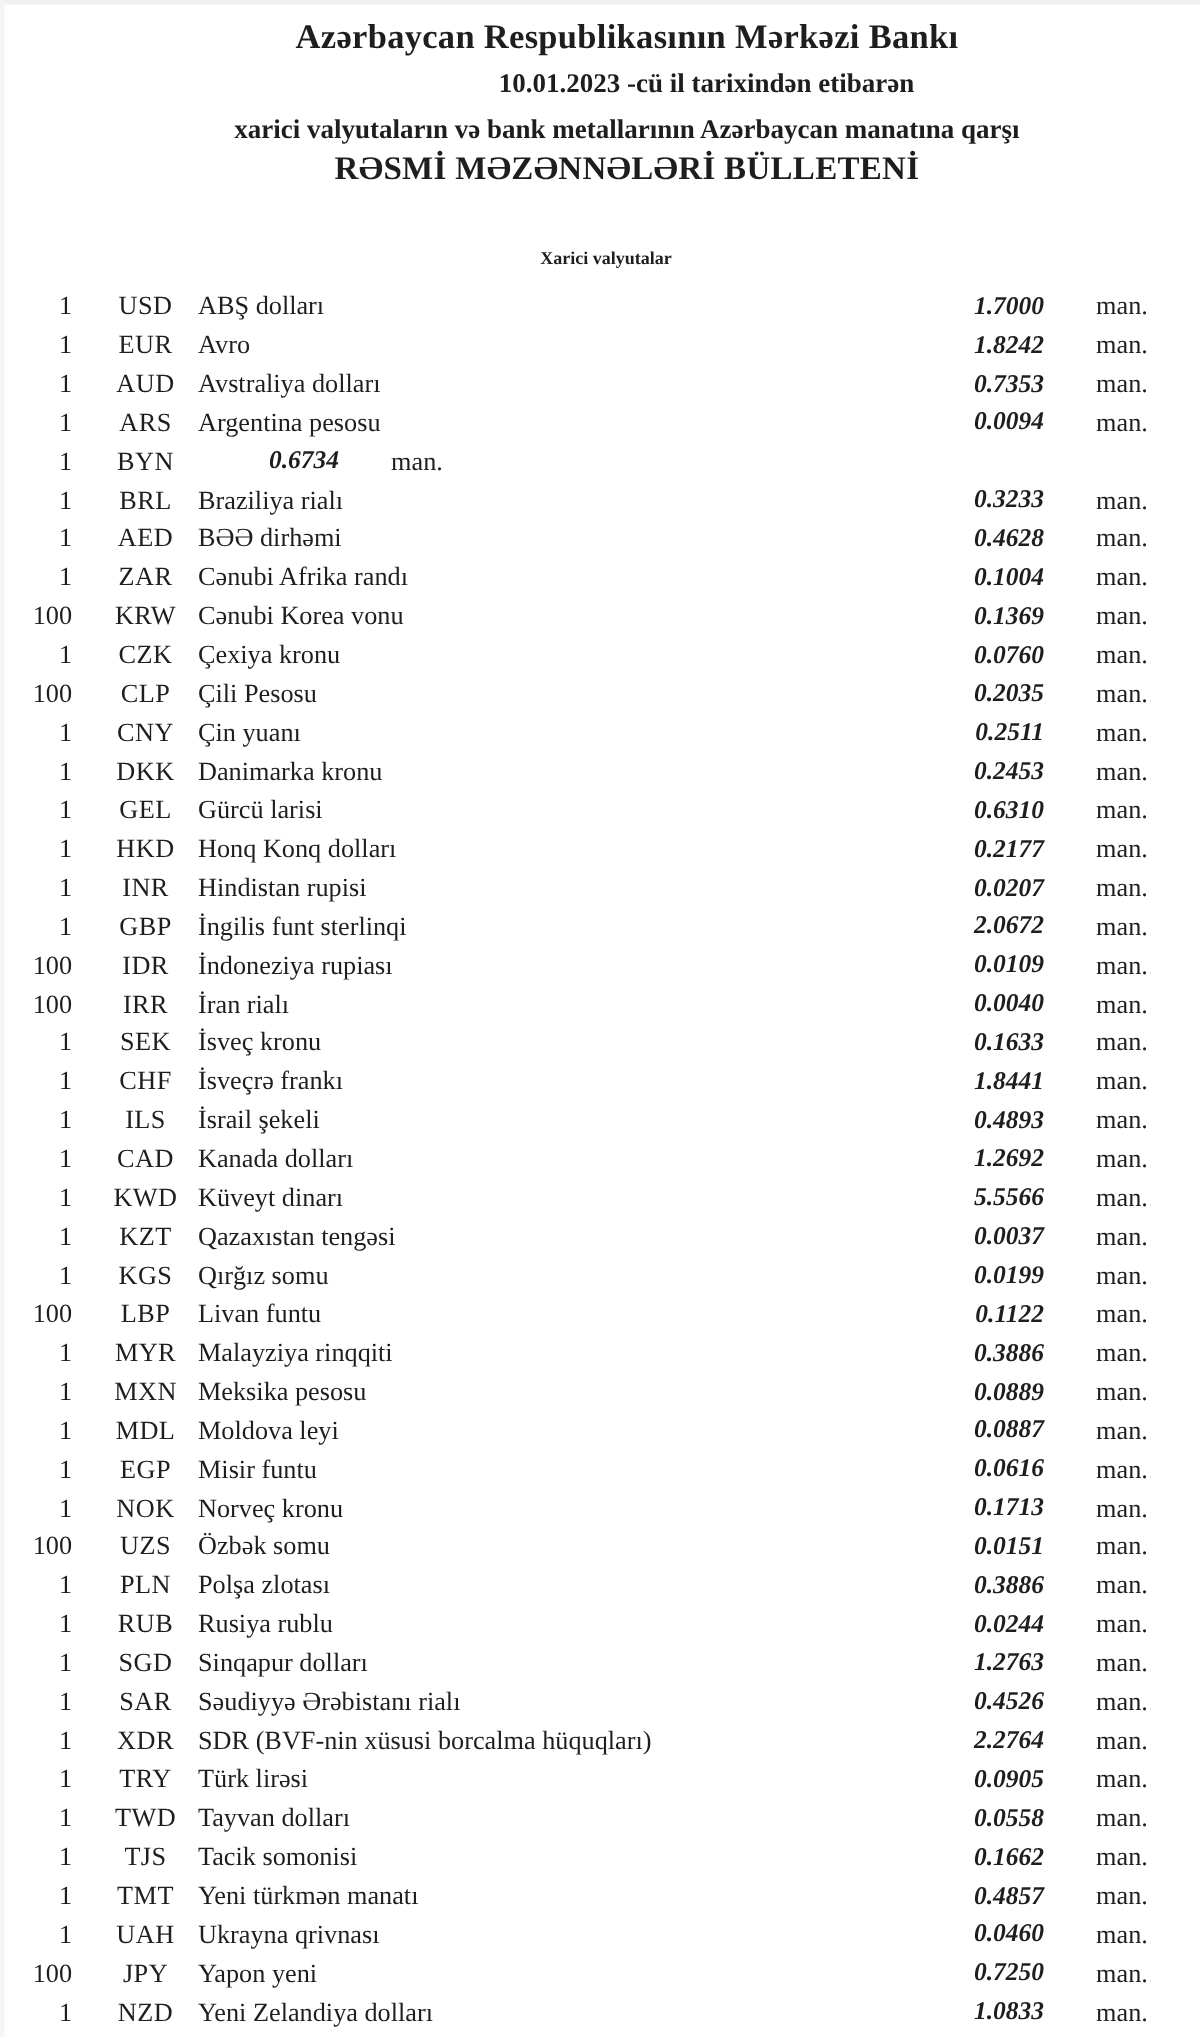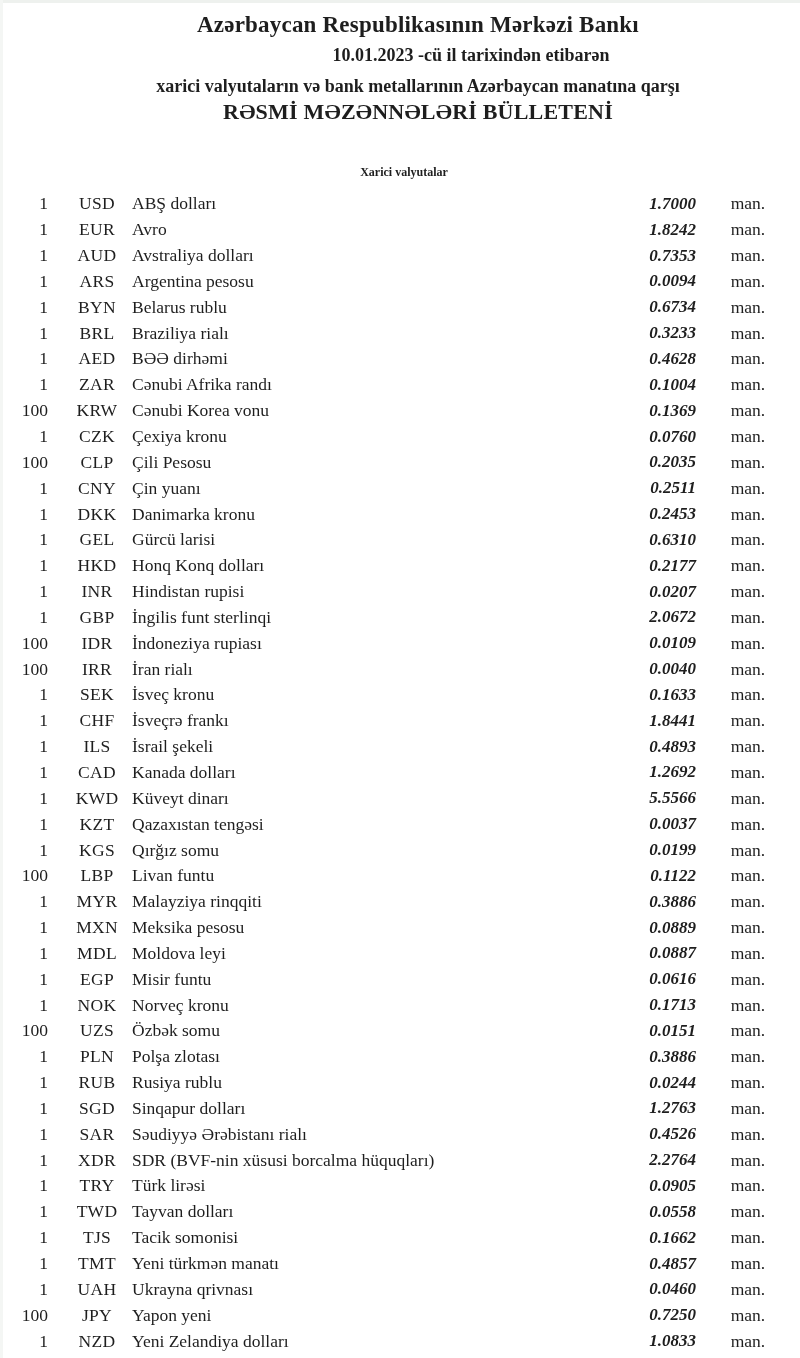--- a/index.html
+++ b/index.html
@@ -158,21 +158,20 @@
       <div class="row">
       <span class="cell-qty">1</span>
       <span class="cell-code">ARS</span>
       <span class="cell-name">Argentina pesosu</span>
       <span class="cell-rate">0.0094</span>
       <span class="cell-unit">man.</span>
     </div>
       <div class="row">
       <span class="cell-qty">1</span>
       <span class="cell-code">BYN</span>
-      <span class="cell-name">Belarus rublu</span>
       <span class="cell-rate">0.6734</span>
       <span class="cell-unit">man.</span>
     </div>
       <div class="row">
       <span class="cell-qty">1</span>
       <span class="cell-code">BRL</span>
       <span class="cell-name">Braziliya rialı</span>
       <span class="cell-rate">0.3233</span>
       <span class="cell-unit">man.</span>
     </div>

